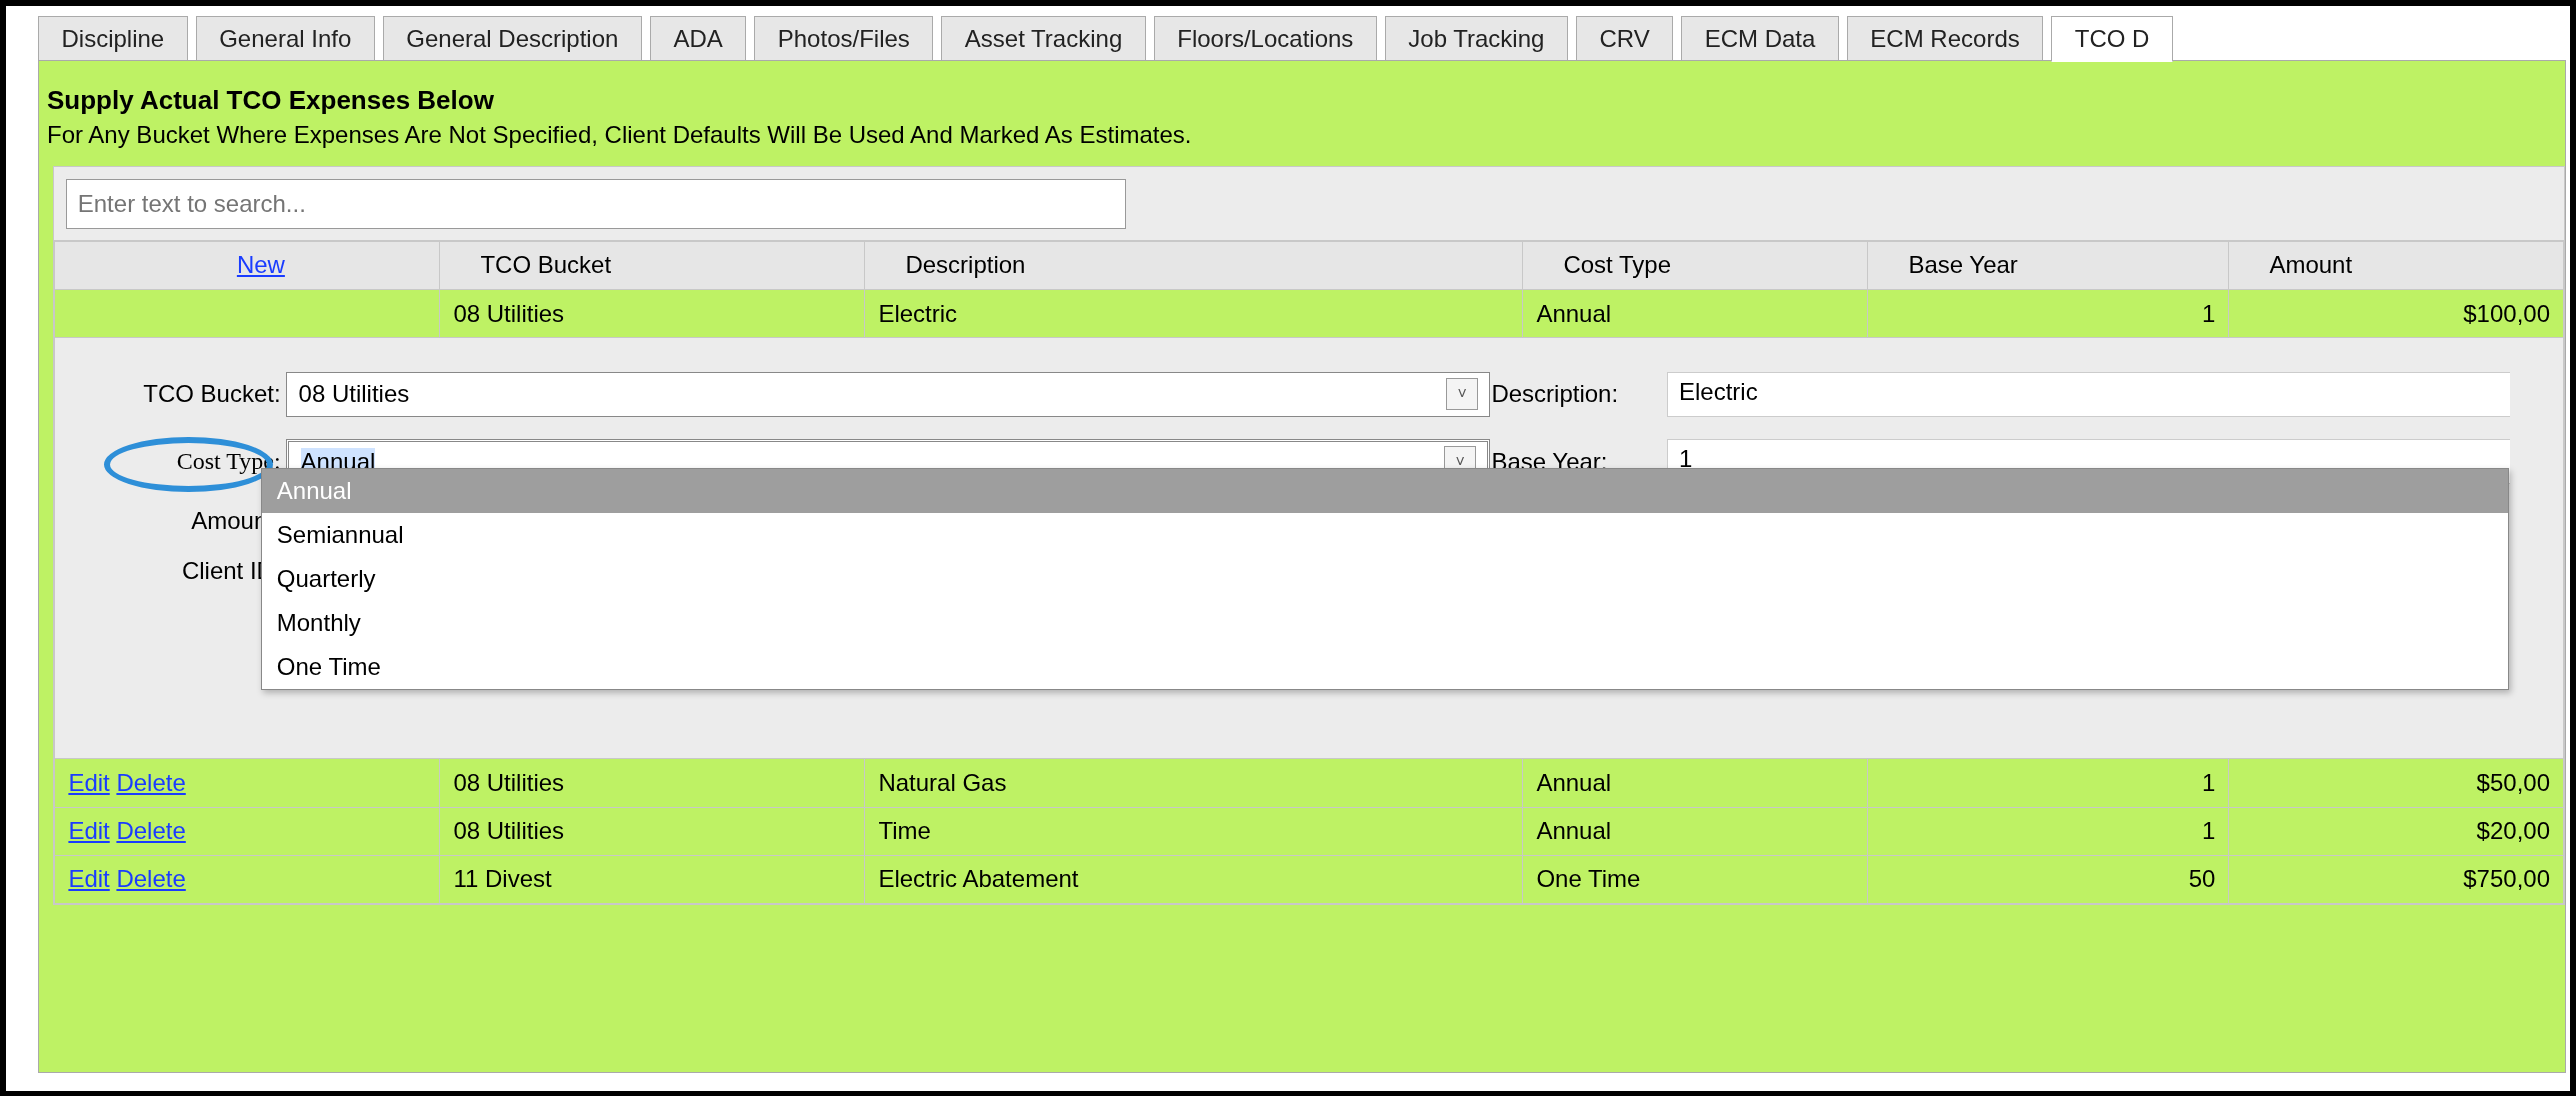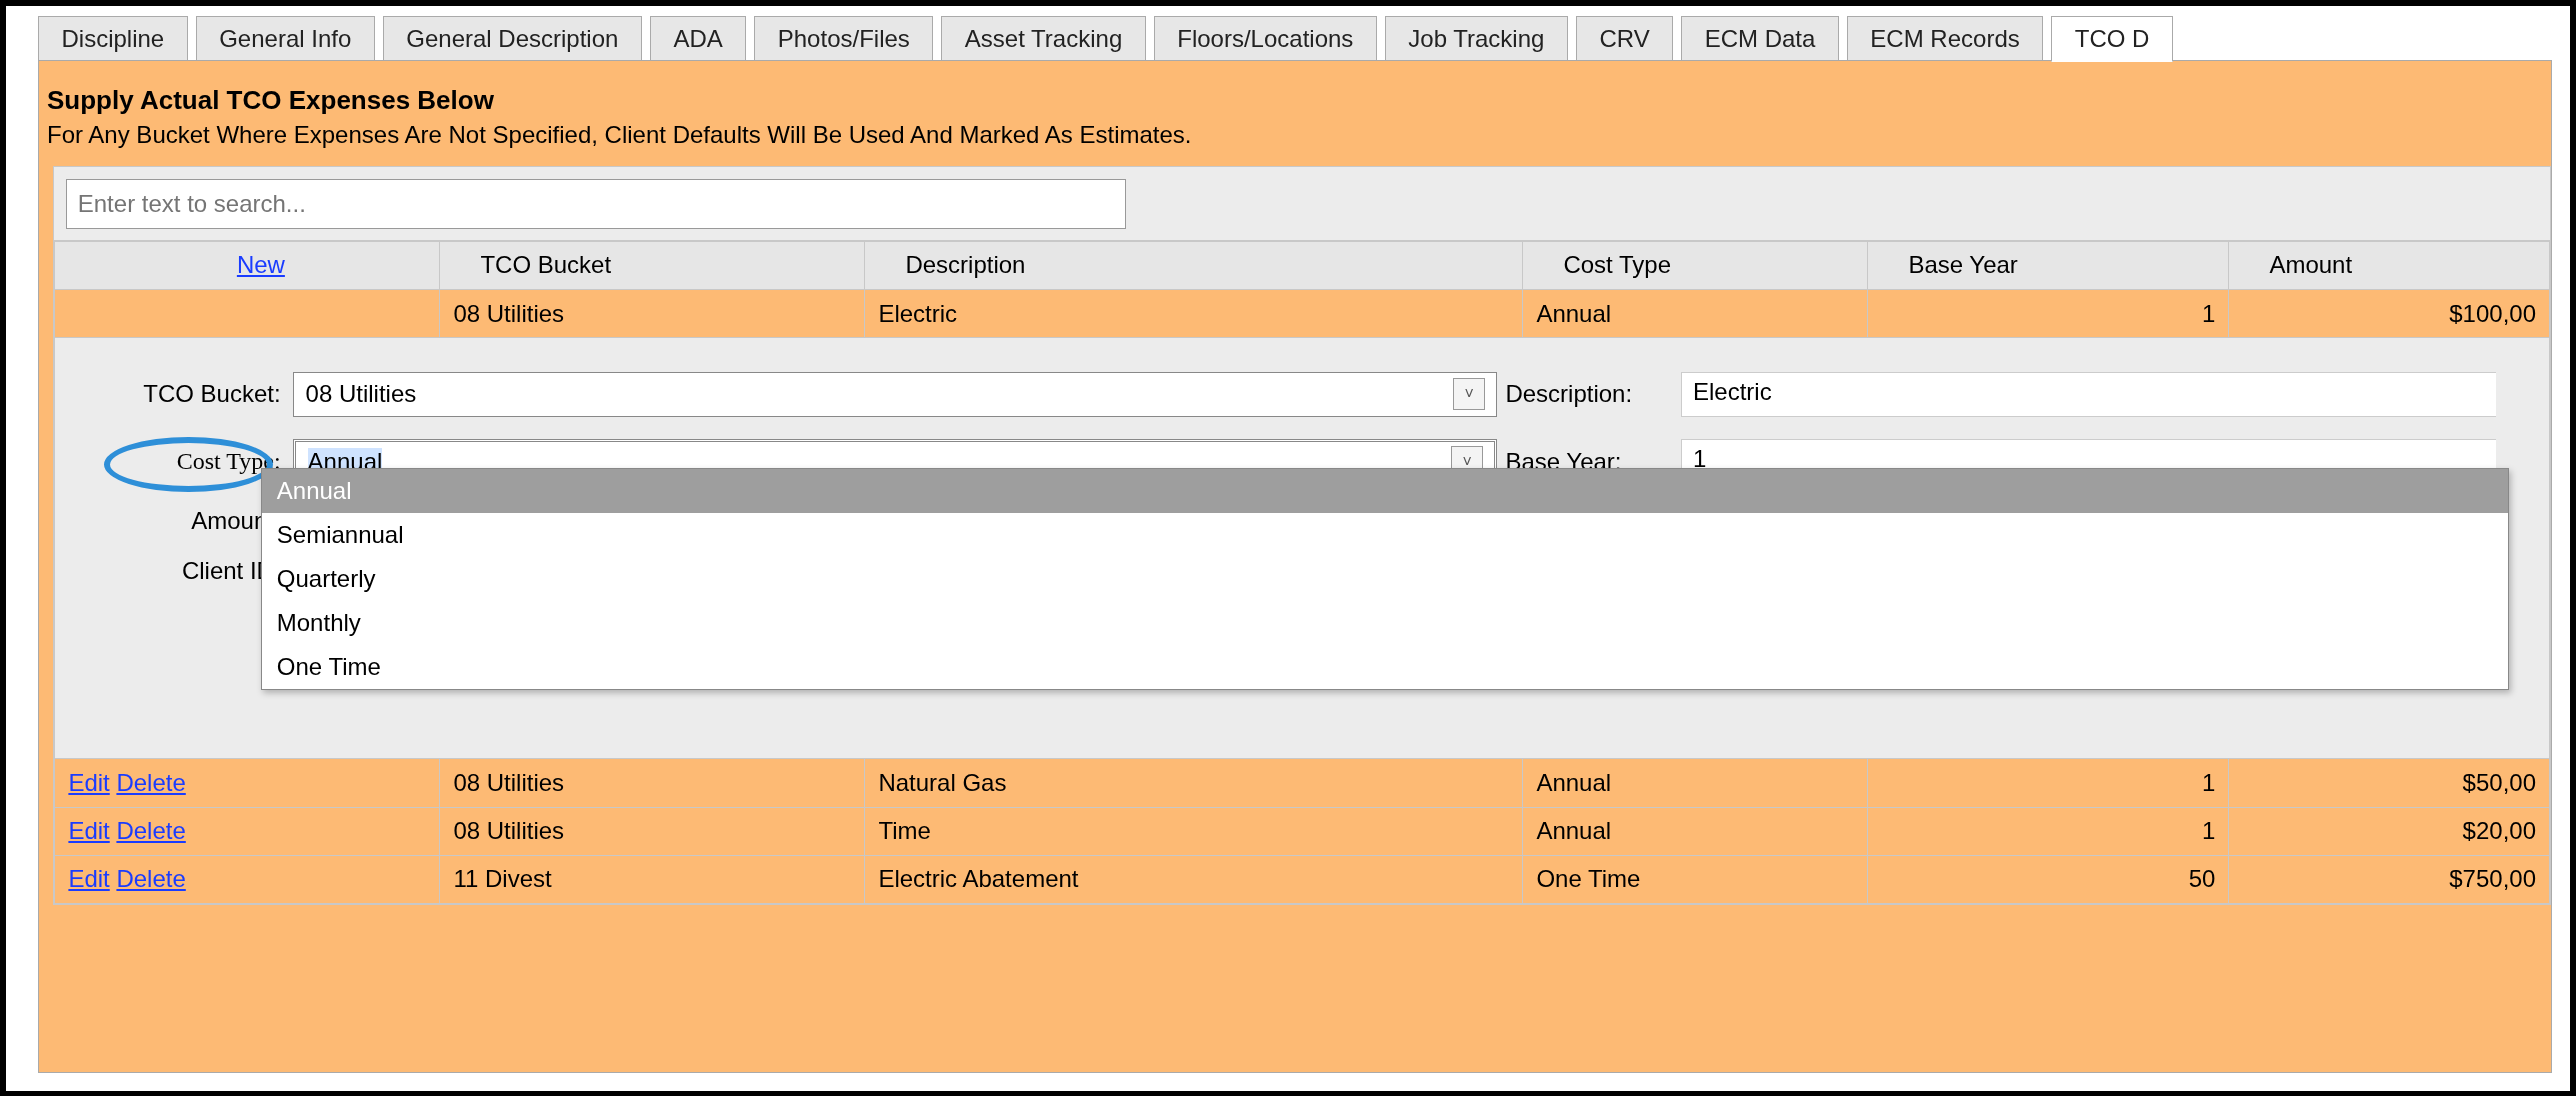--- a/index.html
+++ b/index.html
@@ -34,23 +34,23 @@
     cursor: pointer;
   }
   .tab.active {
     background: #fff;
     border-bottom: 1.6px solid #fff;
     position: relative;
     z-index: 2;
   }
   .panel {
     border: 1.6px solid #aaa;
-    margin: -1.6px 18px 0 32px;
+    margin: -1.6px 4px 0 32px;
     padding: 24px 0 0 0;
-    background: #fdba74;
+    background: #bef264;
     height: calc(100% - 72px);
     position: relative;
   }
   .title {
     font-weight: bold;
     font-size: 26px;
     padding: 0 0 4.8px 8px;
   }
   .subtitle {
     font-size: 24px;
@@ -105,21 +105,21 @@
   .editpanel {
     background: #ececec;
     padding: 24px 40px 24px 40px;
     position: relative;
     min-height: 401px;
   }
   .form-row {
     display: flex;
     align-items: center;
     margin-bottom: 22.5px;
-    gap: 8px;
+    gap: 1px;
   }
   .form-label {
     width: 177px;
     text-align: right;
     padding-right: 4.8px;
     font-size: 24px;
   }
   .form-field {
     border: 1.6px solid #888;
     background: #fff;

